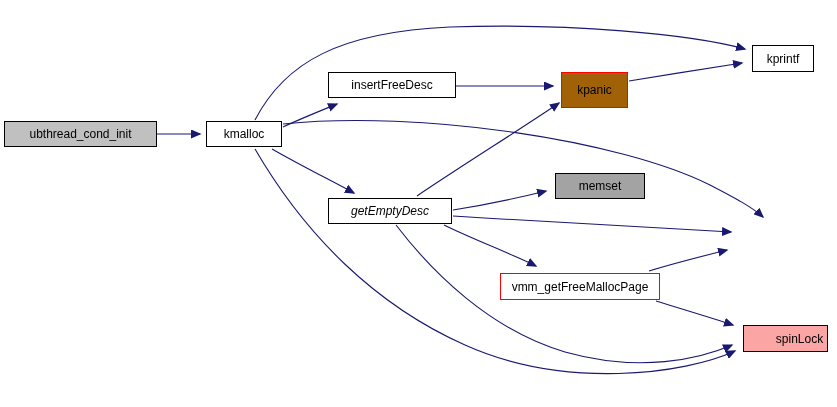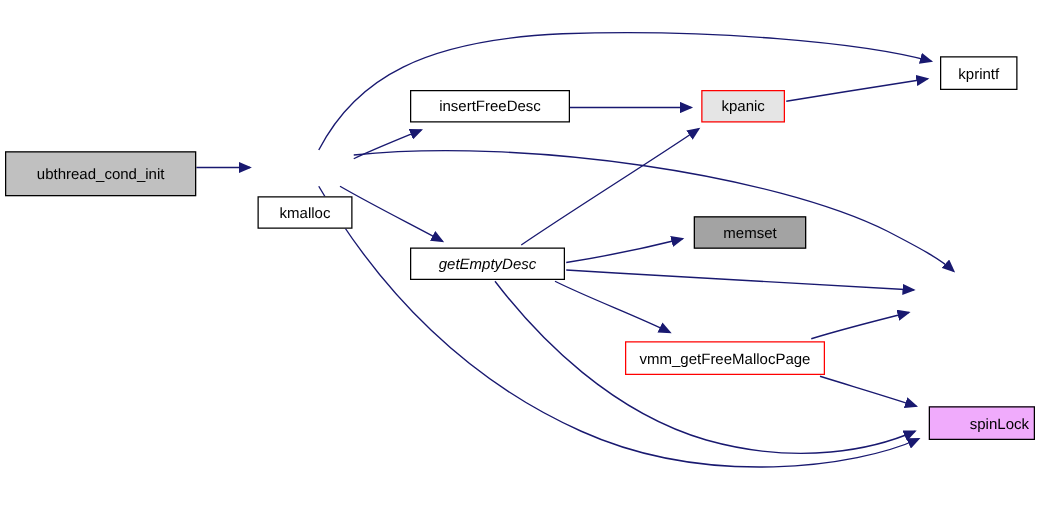--- a/index.html
+++ b/index.html
@@ -60,32 +60,32 @@
     <path class="edge" d="M629,81 C665,75 710,68 742,63" marker-end="url(#arrow)"></path>
     <path class="edge" d="M417,196 C455,170 527,125 559,103" marker-end="url(#arrow)"></path>
     <path class="edge" d="M453,210 C485,205 518,198 546,191" marker-end="url(#arrow)"></path>
     <path class="edge" d="M453,216 C550,222 650,228 731,232" marker-end="url(#arrow)"></path>
     <path class="edge" d="M444,225 C470,238 512,254 536,266" marker-end="url(#arrow)"></path>
     <path class="edge" d="M396,225 C432,272 490,330 565,352 C640,373 700,359 732,345" marker-end="url(#arrow)"></path>
     <path class="edge" d="M649,271 C675,263 703,256 727,250" marker-end="url(#arrow)"></path>
     <path class="edge" d="M656,301 C685,310 712,318 733,325" marker-end="url(#arrow)"></path>
   </svg>
 
-  <div class="node current" style="left: 4px; top: 121px; width: 153px; height: 36px; border-color: rgb(0, 0, 0); background: rgb(192, 192, 192);">ubthread_cond_init</div>
+  <div class="node current" style="left: 4px; top: 121px; width: 153px; height: 26px; border-color: rgb(0, 0, 0); background: rgb(192, 192, 192);">ubthread_cond_init</div>
 
-  <div class="node" style="left: 206px; top: 121px; width: 76px; height: 26px; border-color: rgb(0, 0, 0); background: rgb(255, 255, 255); margin-top: 36px;">kmalloc</div>
+  <div class="node" style="left: 206px; top: 121px; width: 76px; height: 26px; border-color: rgb(0, 0, 0); background: rgb(255, 255, 255);">kmalloc</div>
 
   <div class="node" style="left: 328px; top: 72px; width: 128px; height: 26px; border-color: rgb(0, 0, 0); background: rgb(255, 255, 255);">insertFreeDesc</div>
 
-  <div class="node" style="left: 561px; top: 72px; width: 67px; height: 26px; border-color: rgb(255, 0, 0); background: #e5e5e5;">kpanic</div>
+  <div class="node" style="left: 561px; top: 72px; width: 67px; height: 36px; border-color: rgb(255, 0, 0); background: #a16207;">kpanic</div>
 
   <div class="node" style="left: 752px; top: 45px; width: 62px; height: 27px; border-color: rgb(0, 0, 0); background: rgb(255, 255, 255);">kprintf</div>
 
   <div class="node" style="left: 328px; top: 198px; width: 124px; height: 26px; border-color: rgb(0, 0, 0); background: rgb(255, 255, 255); font-style: italic;">getEmptyDesc</div>
 
   <div class="node" style="left: 555px; top: 173px; width: 90px; height: 26px; border-color: rgb(0, 0, 0); background: #a3a3a3;">memset</div>
 
 
   <div class="node" style="left: 500px; top: 273px; width: 160px; height: 27px; border-color: rgb(255, 0, 0); background: rgb(255, 255, 255);">vmm_getFreeMallocPage</div>
 
-  <div class="node" style="left: 743px; top: 325px; width: 85px; height: 27px; border-color: rgb(0, 0, 0); background: #f0abfc; padding-left: 28px;">spinLock</div>
+  <div class="node" style="left: 743px; top: 325px; width: 85px; height: 27px; border-color: rgb(0, 0, 0); background: #fca5a5; padding-left: 28px;">spinLock</div>
 
 </div>
 
 </body></html>

